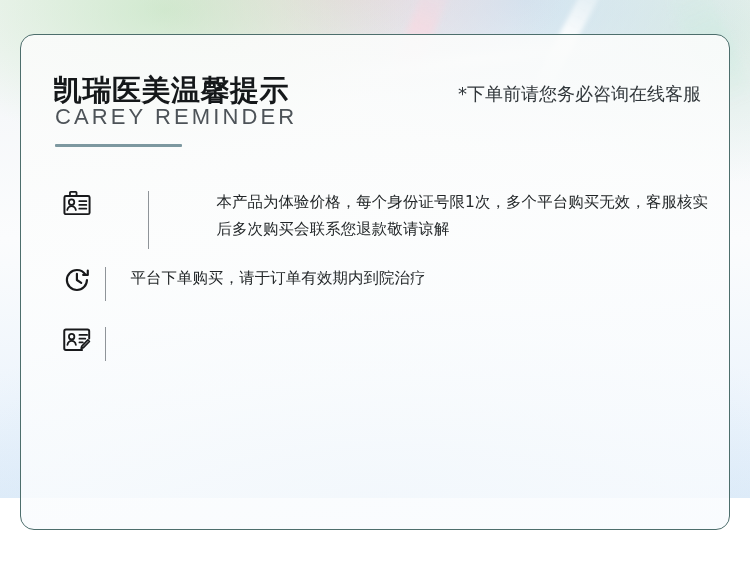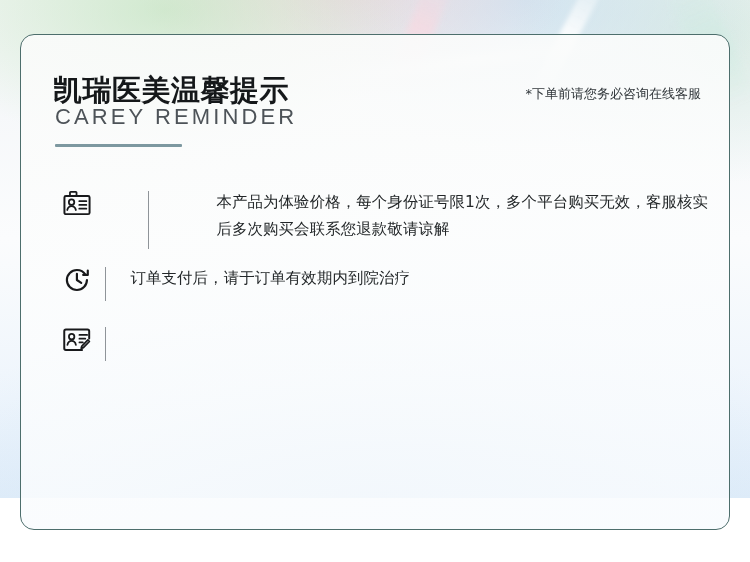--- a/index.html
+++ b/index.html
@@ -99,21 +99,21 @@
     margin-left: 2px;
     width: 127px;
     height: 3px;
     background: #7d98a0;
     border-radius: 1px;
   }
   .header-note {
     position: absolute;
     right: 0;
     top: 12px;
-    font-size: 13px;
+    font-size: 18px;
     line-height: 18px;
     color: #30363a;
     white-space: nowrap;
   }
 
   
   .rows {
     position: absolute;
     left: 28px;
     right: 18px;
@@ -194,21 +194,21 @@
 
       <div class="row">
         <div class="row-icon">
           <svg width="30" height="30" viewBox="0 0 32 32" fill="none">
             <path d="M26.6 16c0 5.9-4.8 10.7-10.7 10.7S5.2 21.9 5.2 16 10 5.3 15.9 5.3c3.9 0 7.3 2.1 9.2 5.2" stroke="#18191b" stroke-width="2.3" stroke-linecap="round"></path>
             <path d="M22.6 10.6h4.9V5.9" stroke="#18191b" stroke-width="2.3" stroke-linecap="round" stroke-linejoin="round"></path>
             <path d="M15.9 9.4V16l4.6 3.1" stroke="#18191b" stroke-width="2.3" stroke-linecap="round" stroke-linejoin="round"></path>
           </svg>
         </div>
         <div class="row-divider"></div>
-        <div class="row-text">订单支付后，请于订单有效期内到院治疗</div>
+        <div class="row-text">平台下单购买，请于订单有效期内到院治疗</div>
       </div>
 
       <div class="row">
         <div class="row-icon">
           <svg width="30" height="30" viewBox="0 0 32 32" fill="none">
             <path d="M29 14.4V6.6c0-1-0.8-1.8-1.8-1.8H4.2c-1 0-1.8 0.8-1.8 1.8v18.2c0 1 0.8 1.8 1.8 1.8h17.2" stroke="#18191b" stroke-width="2.1" stroke-linecap="round"></path>
             <circle cx="10.3" cy="12.4" r="2.9" stroke="#18191b" stroke-width="1.9"></circle>
             <path d="M5.8 21.2c0.6-2.8 2.3-4.2 4.5-4.2s3.9 1.4 4.5 4.2" stroke="#18191b" stroke-width="1.9" stroke-linecap="round"></path>
             <path d="M18.6 10.6h8.2M18.6 14.6h6.2M18.6 18.6h3.6" stroke="#18191b" stroke-width="1.9" stroke-linecap="round"></path>
             <path d="M29.2 17.6l-6.4 6.6-2.3 0.7 0.7-2.4 6.4-6.6 1.6 1.7z" stroke="#18191b" stroke-width="1.9" stroke-linejoin="round"></path>

